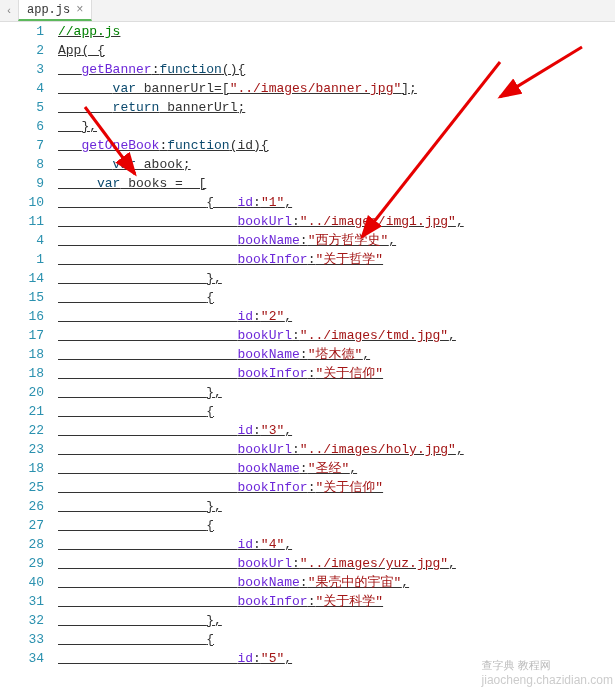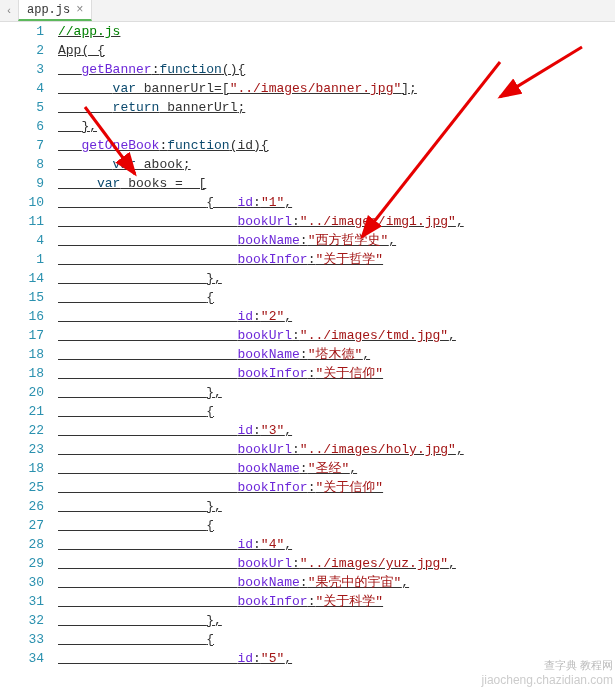--- a/index.html
+++ b/index.html
@@ -72,21 +72,21 @@
     .c-ident { color: #333; margin-top: 23px; }
     .arrows { position: absolute; top: 0; left: 0; pointer-events: none; }
     .watermark {
       position: absolute;
       bottom: 2px;
       right: 2px;
       font-family: "Microsoft YaHei", sans-serif;
       font-size: 11px;
       color: #bbb;
       line-height: 1.2;
-      text-align: right;
+      text-align: left;
     }
     .watermark .sub { font-size: 12px; color: #ccc; }
   </style>
 </head>
 <body>
 
 <div class="tab-bar">
   <div class="tab-prev">‹</div>
   <div class="tab">
     <span>app.js</span>
@@ -118,21 +118,21 @@
       <div class="ln">20</div>
       <div class="ln">21</div>
       <div class="ln">22</div>
       <div class="ln">23</div>
       <div class="ln">18</div>
       <div class="ln">25</div>
       <div class="ln">26</div>
       <div class="ln">27</div>
       <div class="ln">28</div>
       <div class="ln">29</div>
-      <div class="ln">30</div>
+      <div class="ln">40</div>
       <div class="ln">31</div>
       <div class="ln">32</div>
       <div class="ln">33</div>
       <div class="ln">34</div>
     </div>
   <div class="code" id="code"><div class="line"><span class="c-comment">//app.js</span></div><div class="line"><span class="c-ident">App</span><span class="c-punct">( {</span></div><div class="line">   <span class="c-property">getBanner</span><span class="c-punct">:</span><span class="c-keyword">function</span><span class="c-punct">(){</span></div><div class="line">       <span class="c-keyword">var</span><span class="c-ident"> bannerUrl</span><span class="c-punct">=[</span><span class="c-string">"../images/banner.jpg"</span><span class="c-punct">];</span></div><div class="line">       <span class="c-keyword">return</span><span class="c-ident"> bannerUrl</span><span class="c-punct">;</span></div><div class="line">   <span class="c-punct">},</span></div><div class="line">   <span class="c-property">getOneBook</span><span class="c-punct">:</span><span class="c-keyword">function</span><span class="c-punct">(id){</span></div><div class="line">       <span class="c-keyword">var</span><span class="c-ident"> abook</span><span class="c-punct">;</span></div><div class="line">     <span class="c-keyword">var</span><span class="c-ident"> books </span><span class="c-punct">=  [</span></div><div class="line">                   <span class="c-punct">{   </span><span class="c-property">id</span><span class="c-punct">:</span><span class="c-string">"1"</span><span class="c-punct">,</span></div><div class="line">                       <span class="c-property">bookUrl</span><span class="c-punct">:</span><span class="c-string">"../images/img1.jpg"</span><span class="c-punct">,</span></div><div class="line">                       <span class="c-property">bookName</span><span class="c-punct">:</span><span class="c-string">"西方哲学史"</span><span class="c-punct">,</span></div><div class="line">                       <span class="c-property">bookInfor</span><span class="c-punct">:</span><span class="c-string">"关于哲学"</span></div><div class="line">                   <span class="c-punct">},</span></div><div class="line">                   <span class="c-punct">{</span></div><div class="line">                       <span class="c-property">id</span><span class="c-punct">:</span><span class="c-string">"2"</span><span class="c-punct">,</span></div><div class="line">                       <span class="c-property">bookUrl</span><span class="c-punct">:</span><span class="c-string">"../images/tmd.jpg"</span><span class="c-punct">,</span></div><div class="line">                       <span class="c-property">bookName</span><span class="c-punct">:</span><span class="c-string">"塔木德"</span><span class="c-punct">,</span></div><div class="line">                       <span class="c-property">bookInfor</span><span class="c-punct">:</span><span class="c-string">"关于信仰"</span></div><div class="line">                   <span class="c-punct">},</span></div><div class="line">                   <span class="c-punct">{</span></div><div class="line">                       <span class="c-property">id</span><span class="c-punct">:</span><span class="c-string">"3"</span><span class="c-punct">,</span></div><div class="line">                       <span class="c-property">bookUrl</span><span class="c-punct">:</span><span class="c-string">"../images/holy.jpg"</span><span class="c-punct">,</span></div><div class="line">                       <span class="c-property">bookName</span><span class="c-punct">:</span><span class="c-string">"圣经"</span><span class="c-punct">,</span></div><div class="line">                       <span class="c-property">bookInfor</span><span class="c-punct">:</span><span class="c-string">"关于信仰"</span></div><div class="line">                   <span class="c-punct">},</span></div><div class="line">                   <span class="c-punct">{</span></div><div class="line">                       <span class="c-property">id</span><span class="c-punct">:</span><span class="c-string">"4"</span><span class="c-punct">,</span></div><div class="line">                       <span class="c-property">bookUrl</span><span class="c-punct">:</span><span class="c-string">"../images/yuz.jpg"</span><span class="c-punct">,</span></div><div class="line">                       <span class="c-property">bookName</span><span class="c-punct">:</span><span class="c-string">"果壳中的宇宙"</span><span class="c-punct">,</span></div><div class="line">                       <span class="c-property">bookInfor</span><span class="c-punct">:</span><span class="c-string">"关于科学"</span></div><div class="line">                   <span class="c-punct">},</span></div><div class="line">                   <span class="c-punct">{</span></div><div class="line">                       <span class="c-property">id</span><span class="c-punct">:</span><span class="c-string">"5"</span><span class="c-punct">,</span></div></div>
   <svg class="arrows" id="arrows" width="615" height="667">
       <defs>
         <marker id="ah" markerWidth="10" markerHeight="10" refX="7" refY="3" orient="auto">
           <path d="M0,0 L8,3 L0,6 Z" fill="#e60000"></path>

